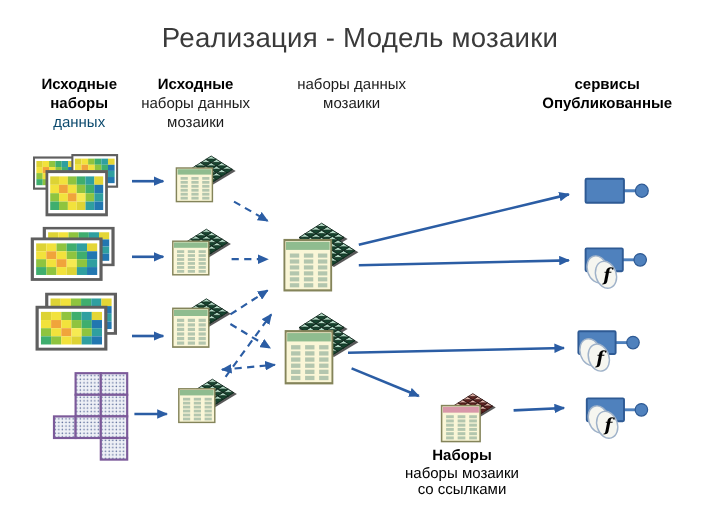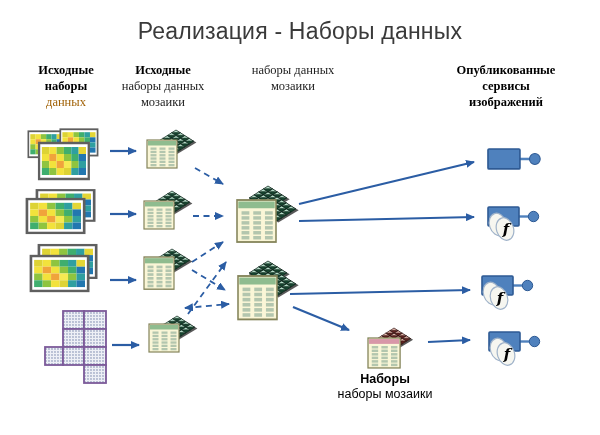--- a/index.html
+++ b/index.html
@@ -6,62 +6,61 @@
   #canvas{
     position:relative;width:600px;height:435px;background:#ffffff;
     font-family:"Liberation Sans", sans-serif;overflow:hidden;
   }
   #title{
     position:absolute;left:0;right:0;top:18px;text-align:center;
     font-size:23px;font-weight:400;color:#3a3a3a;letter-spacing:.2px;
   }
   .colhead{
     position:absolute;top:62px;text-align:center;font-size:12.5px;
-    line-height:16px;color:#111;transform:translateX(-50%);white-space:nowrap;font-family:Liberation Serif, serif;
+    line-height:16px;color:#111;transform:translateX(-50%);white-space:nowrap;
   }
   .colhead .b{font-weight:bold;color:#000;}
   .colhead .r{font-weight:400;color:#1c1c1c;}
-  .colhead .muted{color:#a16207;}
+  .colhead .muted{color:#0c4a6e;}
   .colhead div{white-space:nowrap;}
   #bottom-label{
     position:absolute;left:385px;top:372px;transform:translateX(-50%);
     text-align:center;font-size:12.5px;line-height:14.5px;color:#000;white-space:nowrap;
   }
   #bottom-label .b{font-weight:bold;}
   svg{position:absolute;left:0;top:0;}
   .cluster-green{--dl:#b5ddc8;--dd:#16452f;--ds:#0c241a;}
   .cluster-maroon{--dl:#e6b9ae;--dd:#5f2320;--ds:#2b0f0d;}
   .table-green{--th:#8fbc8f;}
   .table-pink{--th:#d897a8;}
 </style>
 </head>
 <body>
 
 <div id="canvas">
 
-  <div id="title">Реализация - Наборы данных</div>
+  <div id="title">Реализация - Модель мозаики</div>
 
   <div class="colhead" style="left:66px;">
     <div class="b">Исходные</div>
     <div class="b">наборы</div>
     <div class="r muted">данных</div>
   </div>
   <div class="colhead" style="left:163px;">
     <div class="b">Исходные</div>
     <div class="r">наборы данных</div>
     <div class="r">мозаики</div>
   </div>
   <div class="colhead" style="left:293px;">
     <div class="r">наборы данных</div>
     <div class="r">мозаики</div>
   </div>
   <div class="colhead" style="left:506px;">
+    <div class="b">сервисы</div>
     <div class="b">Опубликованные</div>
-    <div class="b">сервисы</div>
-    <div class="b">изображений</div>
   </div>
 
   <svg width="600" height="435" viewBox="0 0 600 435">
     <defs>
       <marker id="arr" markerUnits="userSpaceOnUse" markerWidth="9" markerHeight="8" refX="8" refY="4" orient="auto-start-reverse">
         <path d="M0,0 L9,4 L0,8 z" fill="#2b5da4"></path>
       </marker>
 
       <g id="rpx">
         <rect x="0" y="0" width="8" height="7" fill="#ddd335"></rect>
@@ -245,15 +244,16 @@
     </g>
     <g>
       <use href="#svcbase" transform="translate(489,332)"></use>
       <use href="#fnpair" x="506" y="354"></use>
     </g>
   </svg>
 
   <div id="bottom-label">
     <div class="b">Наборы</div>
     <div>наборы мозаики</div>
+    <div>со ссылками</div>
   </div>
 
 </div>
 
 </body></html>

